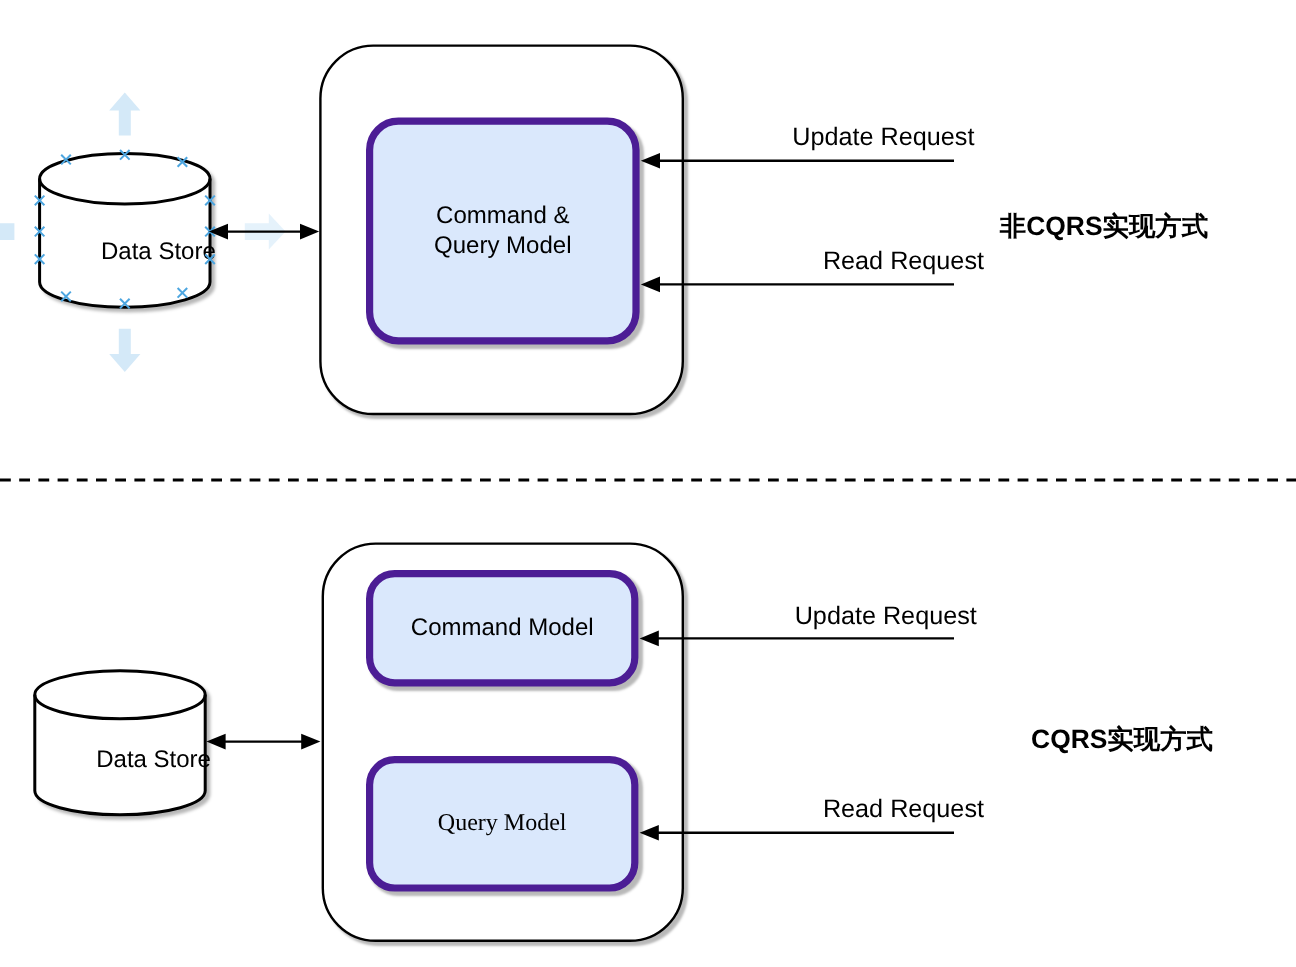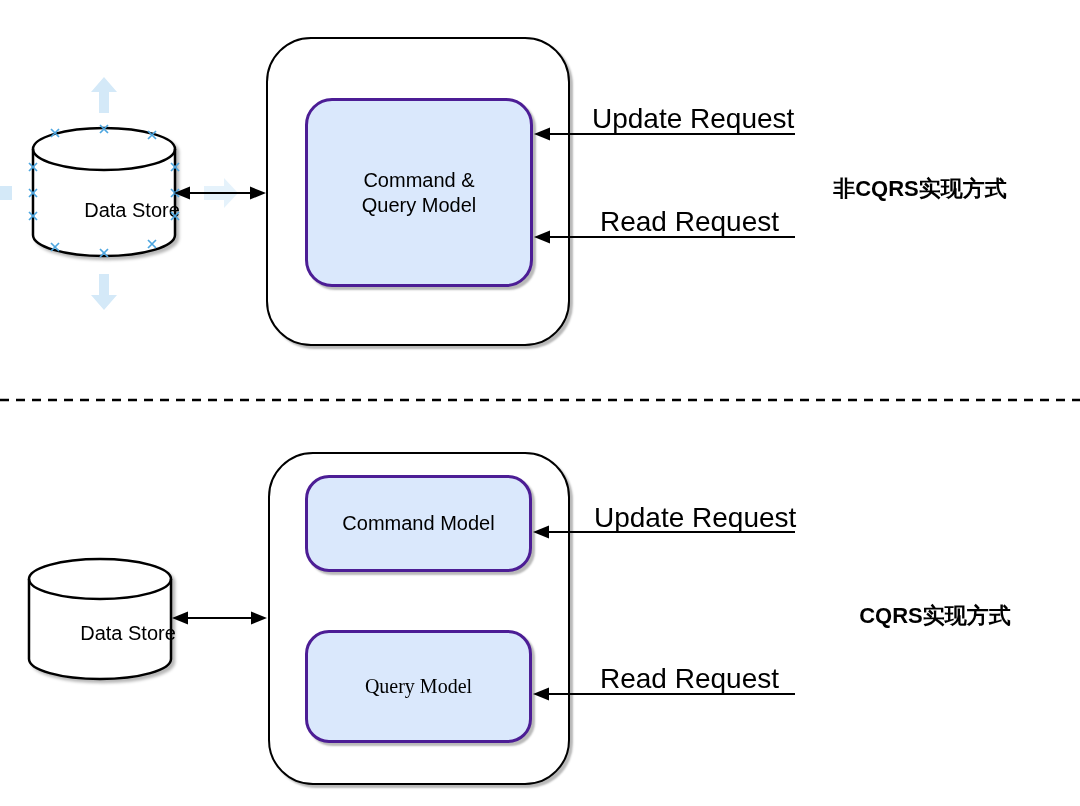--- a/index.html
+++ b/index.html
@@ -16,21 +16,21 @@
     position: absolute;
     background: #ffffff;
     border: 2px solid #000000;
     border-radius: 45px;
     box-shadow: 3px 3px 2px rgba(0,0,0,0.28);
     box-sizing: border-box;
   }
   .model-box {
     position: absolute;
     background: #dae8fc;
-    border: 3px solid #4c1d95;
+    border: 6px solid #4c1d95;
     border-radius: 24px;
     box-shadow: 3px 3px 2px rgba(0,0,0,0.28);
     box-sizing: border-box;
     display: flex;
     align-items: center;
     justify-content: center;
     text-align: center;
     font-size: 20px;
     line-height: 1.25;
     padding: 0 28px;
@@ -44,22 +44,22 @@
   .cyl-svg { position: absolute; filter: drop-shadow(3px 3px 1.5px rgba(0,0,0,0.28)); }
   .cyl-label {
     position: absolute;
     text-align: center;
     font-size: 20px;
     padding-left: 28px;
   }
   .edge-label {
     position: absolute;
     width: 220px;
-    text-align: left;
-    font-size: 28px;
+    text-align: right;
+    font-size: 21px;
   }
   .section-title {
     position: absolute;
     width: 220px;
     text-align: center;
     font-size: 22px;
     font-weight: bold;
   }
 </style>
 </head>

